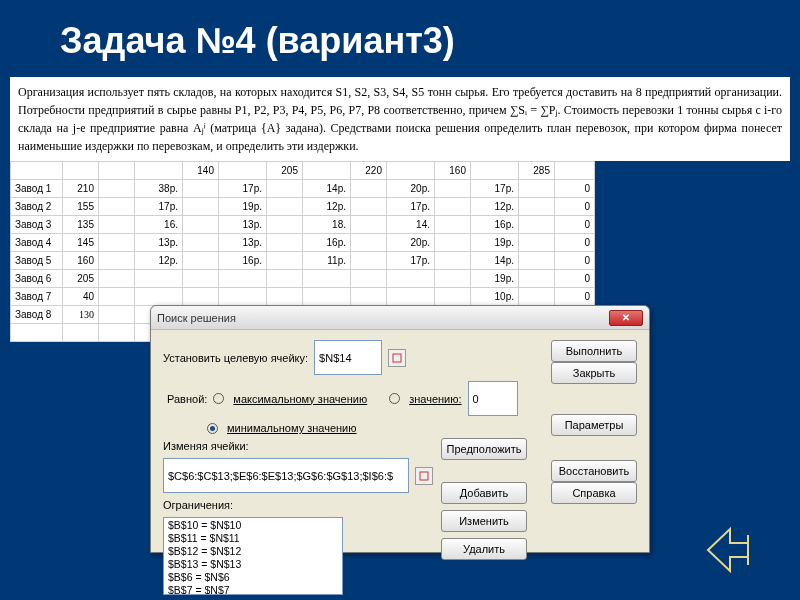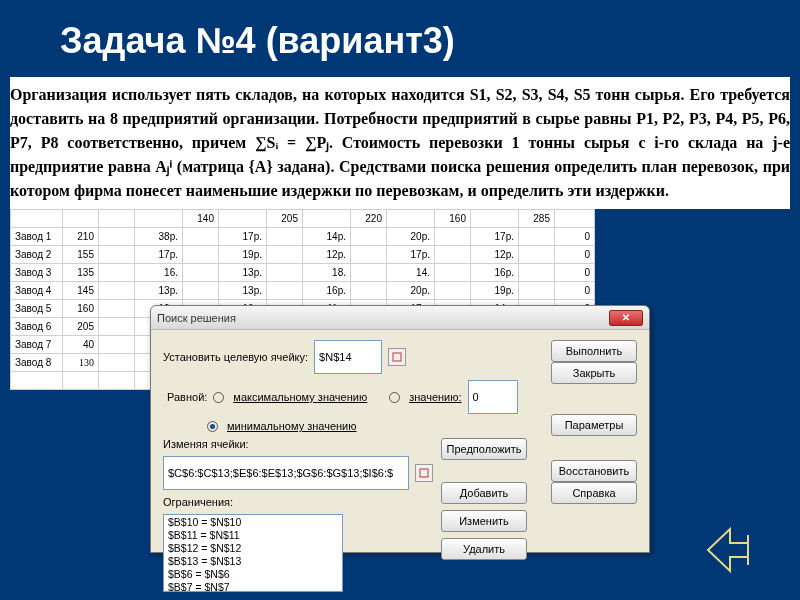--- a/index.html
+++ b/index.html
@@ -12,26 +12,25 @@
   }
   .slide-title {
     color: #fff;
     font-size: 36px;
     font-weight: bold;
     padding: 20px 0 15px 60px;
   }
   .problem-box {
     background: #fff;
     margin: 0 10px;
-    padding: 6px 0;
+    padding: 6px 8px;
     font-family: "Times New Roman", serif;
-    font-size: 16px;
+    font-size: 12px;
     line-height: 1.5;
     text-align: justify;
-    font-weight: bold;
   }
   .sheet {
     background: #fff;
     margin: 0 10px;
     border-collapse: collapse;
     font-family: Arial, sans-serif;
     font-size: 10px;
   }
   .sheet td {
     border: 1px solid #d0d0d0;
@@ -74,21 +73,21 @@
     border: 1px solid #8e2222;
     border-radius: 2px;
     color: #fff; font-weight: bold; text-align: center;
     font-size: 10px; line-height: 14px;
   }
   .dlg-body { padding: 10px 12px; position: relative; height: calc(100% - 24px); }
   .row { display: flex; align-items: center; margin-bottom: 6px; gap: 6px; }
   .lbl { font-size: 11px; }
   .txt {
     border: 1px solid #7a9ac0; background: #fff;
-    height: 18px; padding: 16px 4px; font-size: 11px;
+    height: 35px; padding: 8px 4px; font-size: 11px;
     display: inline-flex; align-items: center;
   }
   .ref-btn {
     width: 18px; height: 18px;
     border: 1px solid #999; background: #f0f0f0;
     display: inline-flex; align-items: center; justify-content: center;
   }
   .radio { width: 11px; height: 11px; border: 1px solid #555; border-radius: 50%; display: inline-block; margin-right: 3px; vertical-align: middle; }
   .radio.sel::after { content:""; display:block; width:5px; height:5px; background:#1a4aa0; border-radius:50%; margin:2px; }
   .underline { text-decoration: underline; }

